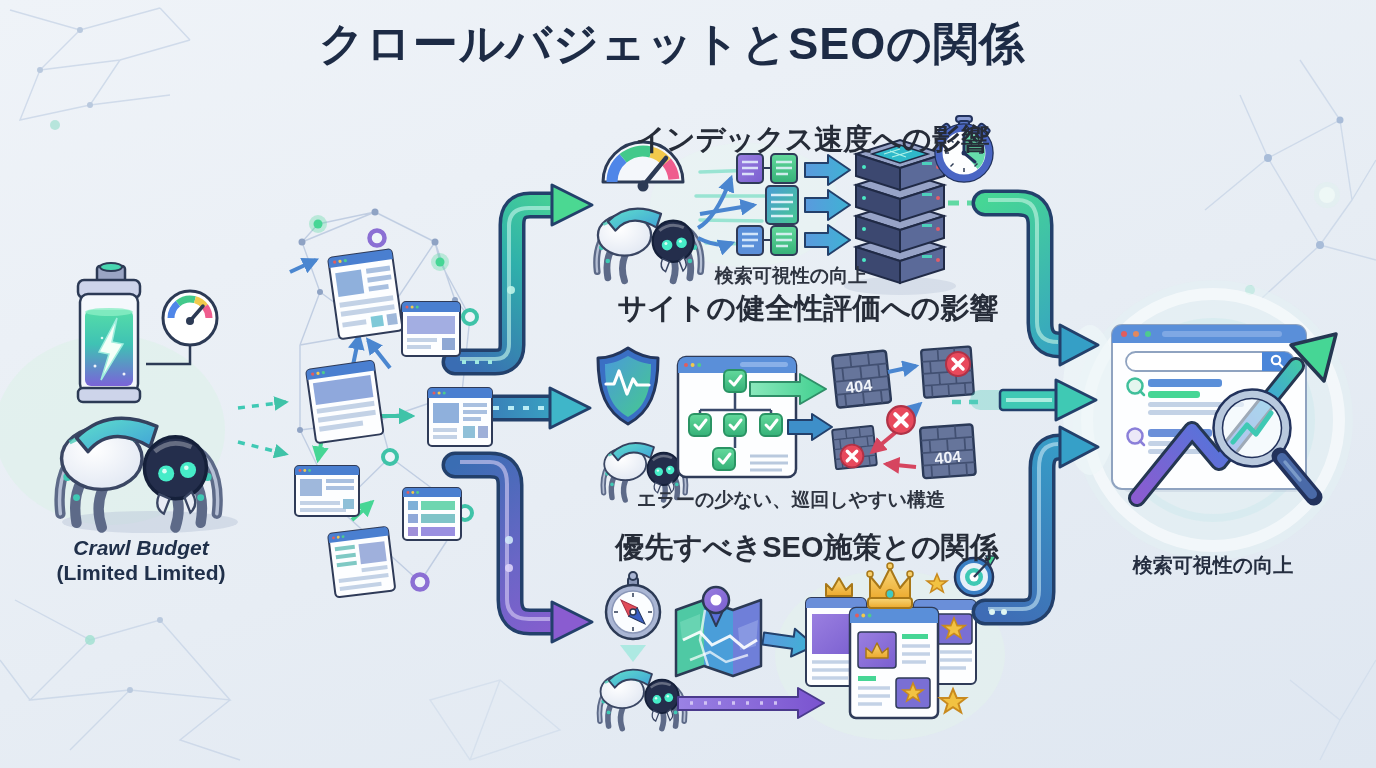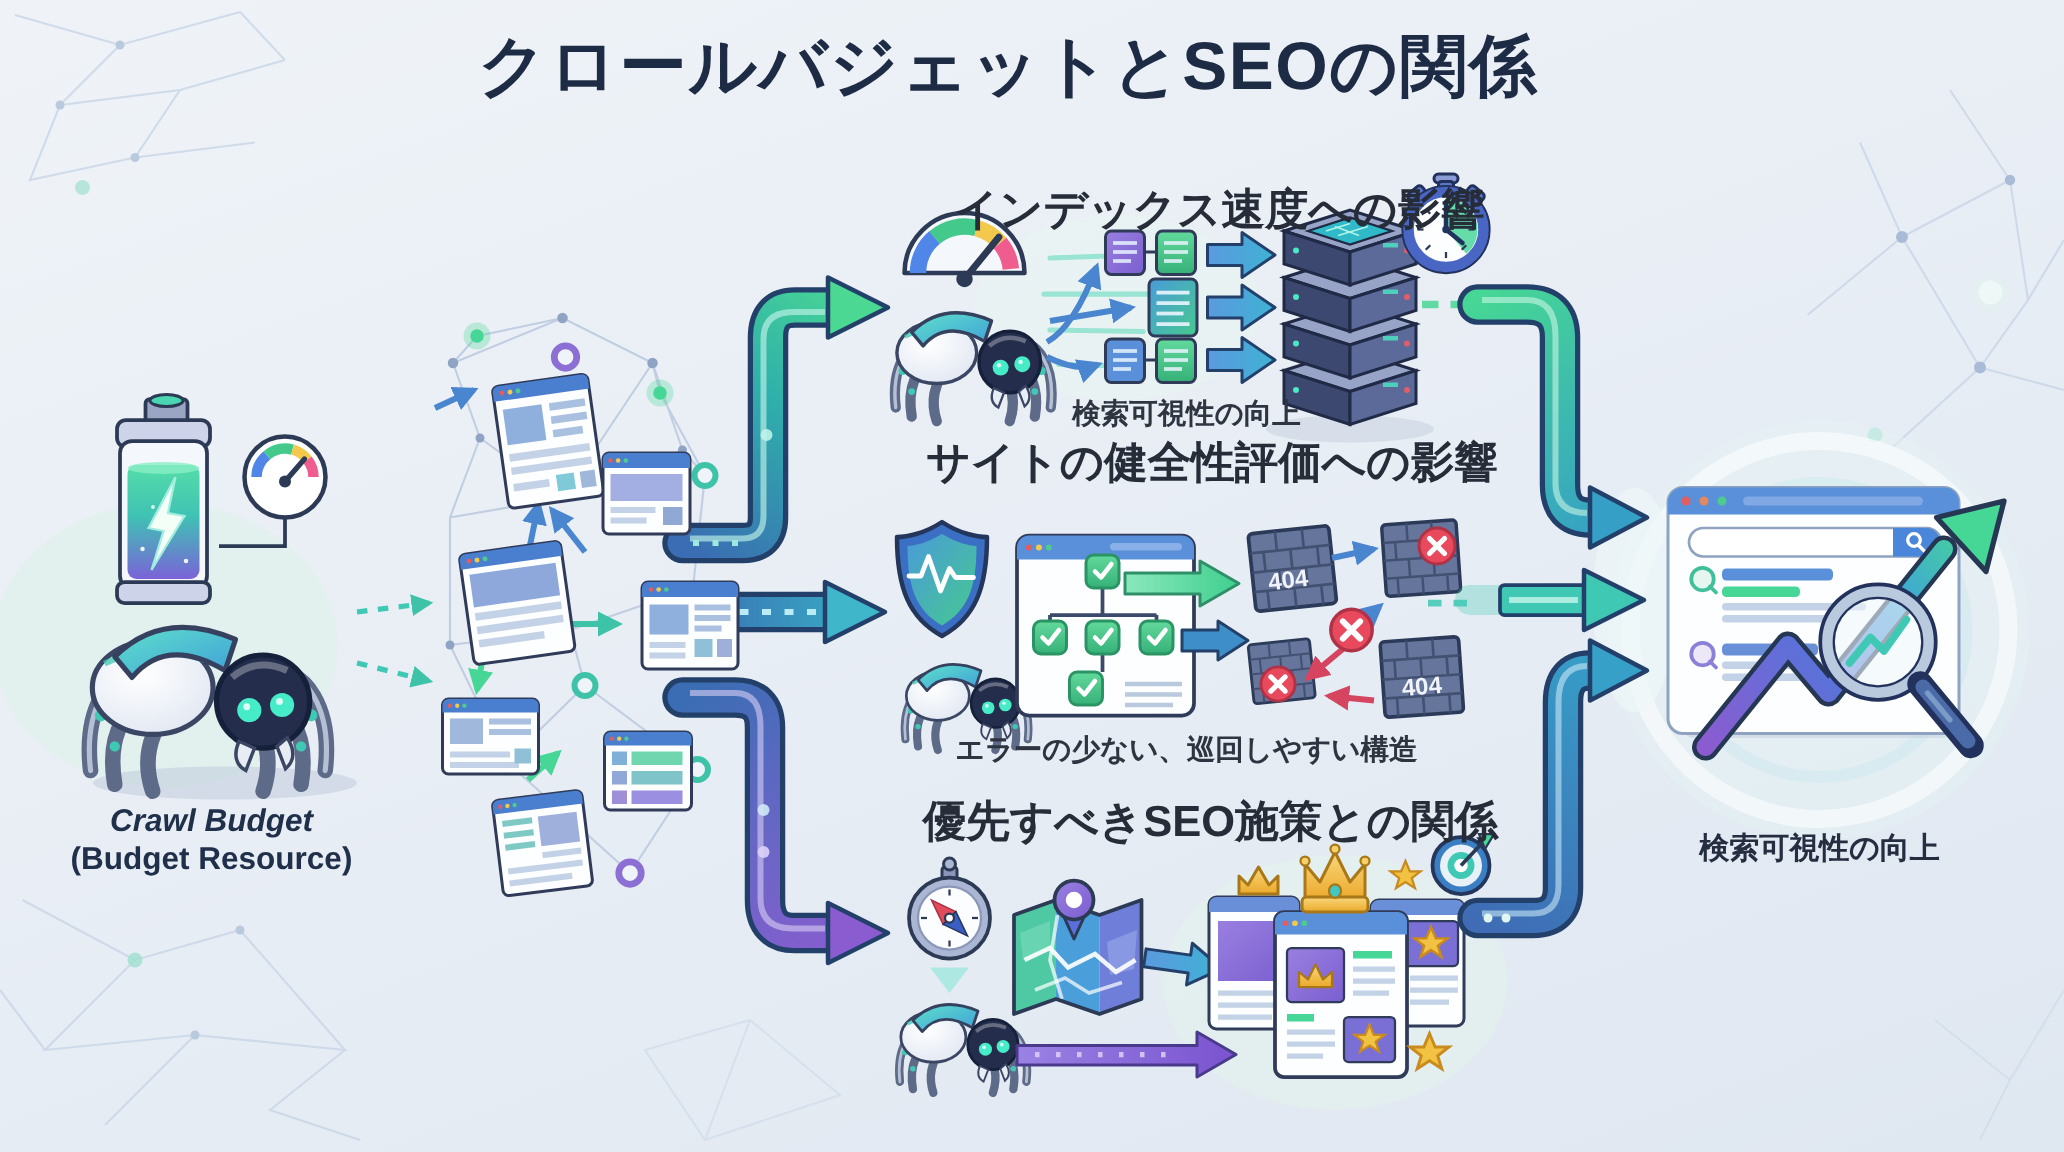--- a/index.html
+++ b/index.html
@@ -687,17 +687,17 @@
 
 <div class="txt heading" style="left:813px;top:88px;margin-top:32px;">インデックス速度への影響</div>
 <div class="txt caption" style="left:791px;top:263px;">検索可視性の向上</div>
 
 <div class="txt heading" style="left:808px;top:289px;">サイトの健全性評価への影響</div>
 <div class="txt caption" style="left:791px;top:487px;">エラーの少ない、巡回しやすい構造</div>
 
 <div class="txt heading" style="left:807px;top:528px;">優先すべきSEO施策との関係</div>
 
 <div class="txt biglabel" style="left:141px;top:536px;font-style:italic;">Crawl Budget</div>
-<div class="txt biglabel" style="left:141px;top:561px;">(Budget Resource)</div>
+<div class="txt biglabel" style="left:141px;top:561px;">(Limited Limited)</div>
 
 <div class="txt outlabel" style="left:1213px;top:552px;">検索可視性の向上</div>
 
 </div>
 
 </body></html>

